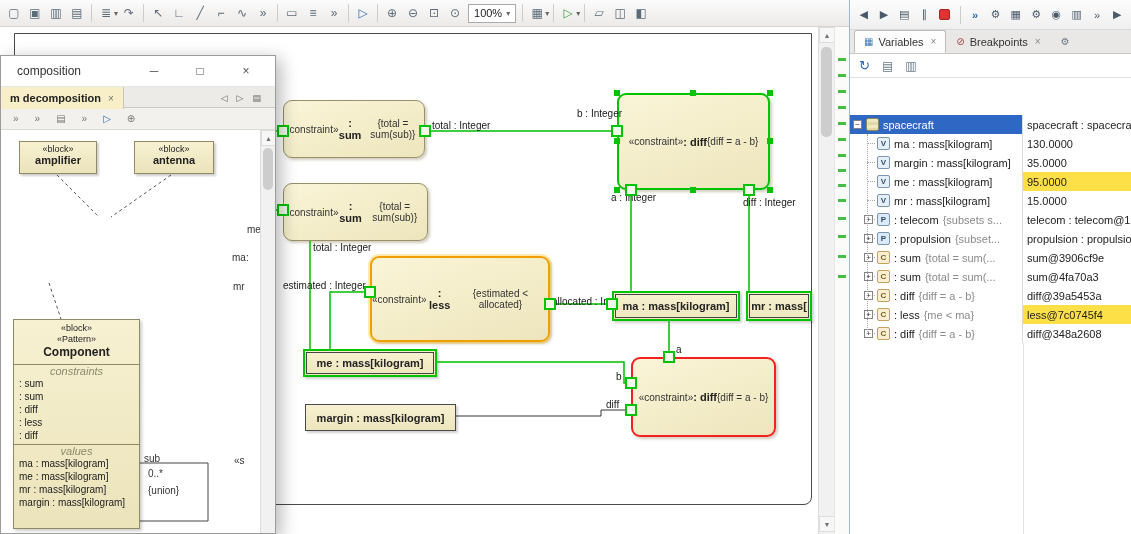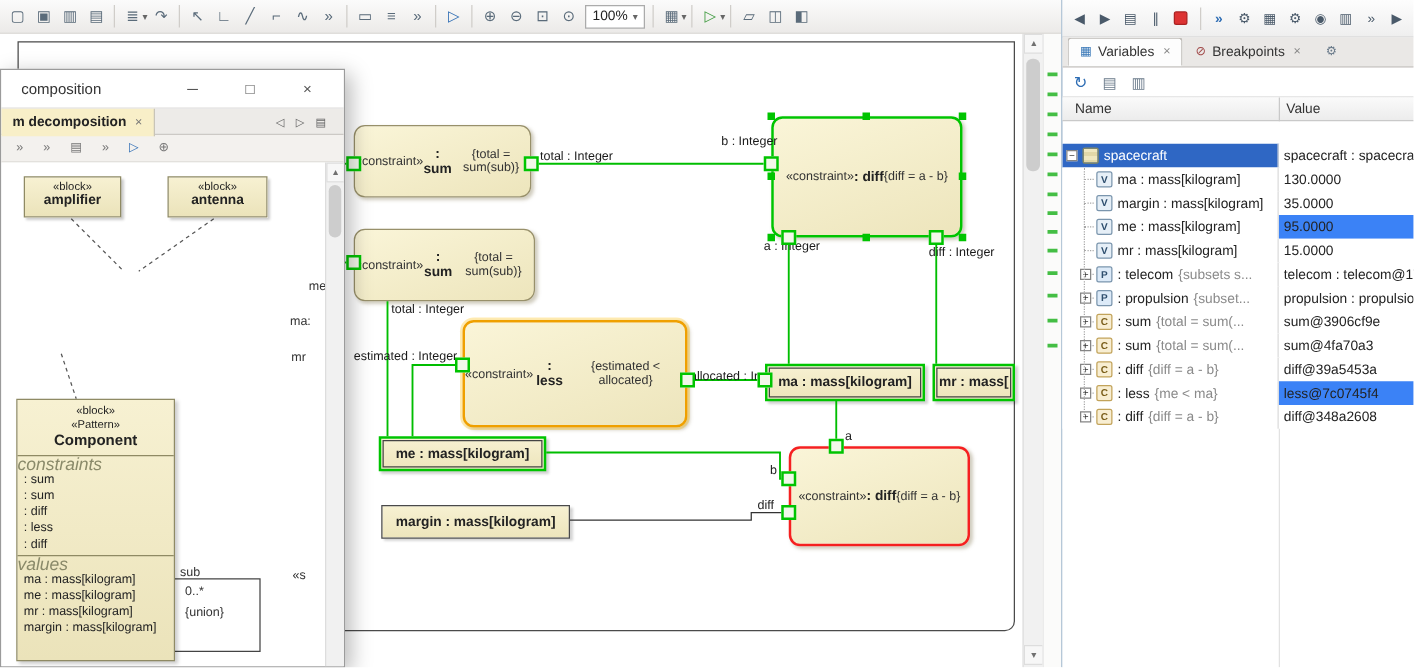--- a/index.html
+++ b/index.html
@@ -69,21 +69,21 @@
   .bblock .st{font-size:9px}.bblock .nm{font-size:11px;font-weight:bold}
   .note{position:absolute;background:#FDFAD8;border:1px solid #9A9A7A;box-shadow:2px 2px 2px rgba(0,0,0,.15);font-size:9.5px;
     padding:3px 5px;line-height:12px;clip-path:polygon(0 0,calc(100% - 9px) 0,100% 9px,100% 100%,0 100%)}
   .comp{position:absolute;left:12px;top:263px;width:127px;height:210px;background:linear-gradient(#F7F1D2,#EBE3BA);
     border:1px solid #8F8A64;box-shadow:2px 2px 3px rgba(0,0,0,.2)}
   .comp-head{text-align:center;padding:3px 0 4px;border-bottom:1px solid #8F8A64}
   .comp-head .st{font-size:9px;line-height:11px}
   .comp-head .nm{font-size:12px;font-weight:bold;line-height:15px}
   .comp-sec{border-bottom:1px solid #8F8A64;padding-bottom:2px}
   .comp-sec.last{border-bottom:none}
-  .comp-label{font-style:italic;font-size:14px;color:#8A8A6A;line-height:12px}
+  .comp-label{text-align:center;font-style:italic;font-size:11px;color:#8A8A6A;line-height:12px}
   .comp-entry{font-size:10px;line-height:13px;padding-left:5px;white-space:nowrap}
   .cliplab{position:absolute;font-size:10px;color:#333}
   .fw-scroll{position:absolute;left:259px;top:74px;width:16px;bottom:0;background:#F1F1F1;border-left:1px solid #DDD}
   .fsvg{position:absolute;left:0;top:0;width:276px;height:479px;pointer-events:none}
 
   
   .sim{position:absolute;left:849px;top:0;width:282px;height:534px;background:#fff;border-left:1px solid #9FB6CC;z-index:10}
   .sim-title{height:18px;background:linear-gradient(#DDEFFD,#C2DEF5);border-bottom:1px solid #9FC0DD;display:flex;align-items:center;
     padding-left:8px;font-size:11px;color:#173A5E}
   .sim-toolbar{height:30px;background:linear-gradient(#FDFDFD,#EFEFEF);border-bottom:1px solid #D8D8D8;display:flex;align-items:center;gap:3px;padding:0 5px}
@@ -100,21 +100,21 @@
   .sim-header{position:relative;height:19px;background:linear-gradient(#FAFAFA,#ECECEC);border-bottom:1px solid #C9C9C9;font-size:11px;color:#333}
   .sim-header .hname{position:absolute;left:10px;top:3px}
   .sim-header .hvalue{position:absolute;left:179px;top:3px}
   .hsep{position:absolute;left:173px;top:0;width:1px;height:19px;background:#C9C9C9}
   .sim-table{position:absolute;left:0;top:115px;right:0;bottom:0;background:#fff}
   .colsep{position:absolute;left:173px;top:0;bottom:0;width:1px;background:#E2E2E2}
   .srow{position:absolute;left:0;width:282px;height:19px;display:flex;background:#fff}
   .ncell{position:relative;width:173px;border-right:1px solid #DCDCDC;display:flex;align-items:center;padding-left:3px;white-space:nowrap;overflow:hidden}
   .vcell{width:108px;display:flex;align-items:center;padding-left:4px;white-space:nowrap;overflow:hidden;font-size:11px}
   .srow.sel .ncell{background:#2F67C4;color:#fff}
-  .vhl{background:#3b82f6}
+  .vhl{background:#fde047}
   .child .ncell{padding-left:14px}
   .child .ncell::before{content:"";position:absolute;left:17px;top:9px;width:8px;border-top:1px dotted #A8A8A8}
   .exp{width:9px;height:9px;border:1px solid #848484;background:#fff;color:#333;font-size:8px;line-height:7px;text-align:center;margin-right:4px;flex:none;z-index:1}
   .exp:empty{visibility:hidden}
   .pic{width:13px;height:13px;border-radius:2px;font-size:8px;font-weight:bold;display:flex;align-items:center;justify-content:center;margin-right:4px;flex:none;z-index:1}
   .pic-V{border:1px solid #7A95AD;background:#E6EFF7;color:#2E4E6E}
   .pic-P{border:1px solid #7A95AD;background:#DCEAF8;color:#2E4E6E}
   .pic-C{border:1px solid #C2A35A;background:#F8EED2;color:#7A5E1A}
   .pic-S{border:1px solid #8A8A5A;background:repeating-linear-gradient(#F0E8C0 0 3px,#E2D8A8 3px 6px)}
   .rname{font-size:11px}
@@ -393,25 +393,20 @@
       </div>
       <div class="stab">
         <span class="stab-ic" style="color:#6B7B8B">⚙</span>
       </div>
     </div>
     <div class="sim-minibar">
       <span>↻</span>
       <span class="gray">▤</span>
       <span class="gray">▥</span>
     </div>
-    <div class="sim-header">
-      <span class="hname">Name</span>
-      <span class="hvalue">Value</span>
-      <span class="hsep"></span>
-    </div>
     <div class="sim-table">
       <div class="colsep"></div>
 
       <div class="srow sel" style="top:0">
         <div class="ncell">
             <span class="exp">−</span>
             <span class="pic pic-S"></span>
             <span class="rname">spacecraft</span>
           </div>
         <div class="vcell">spacecraft : spacecra...</div>

